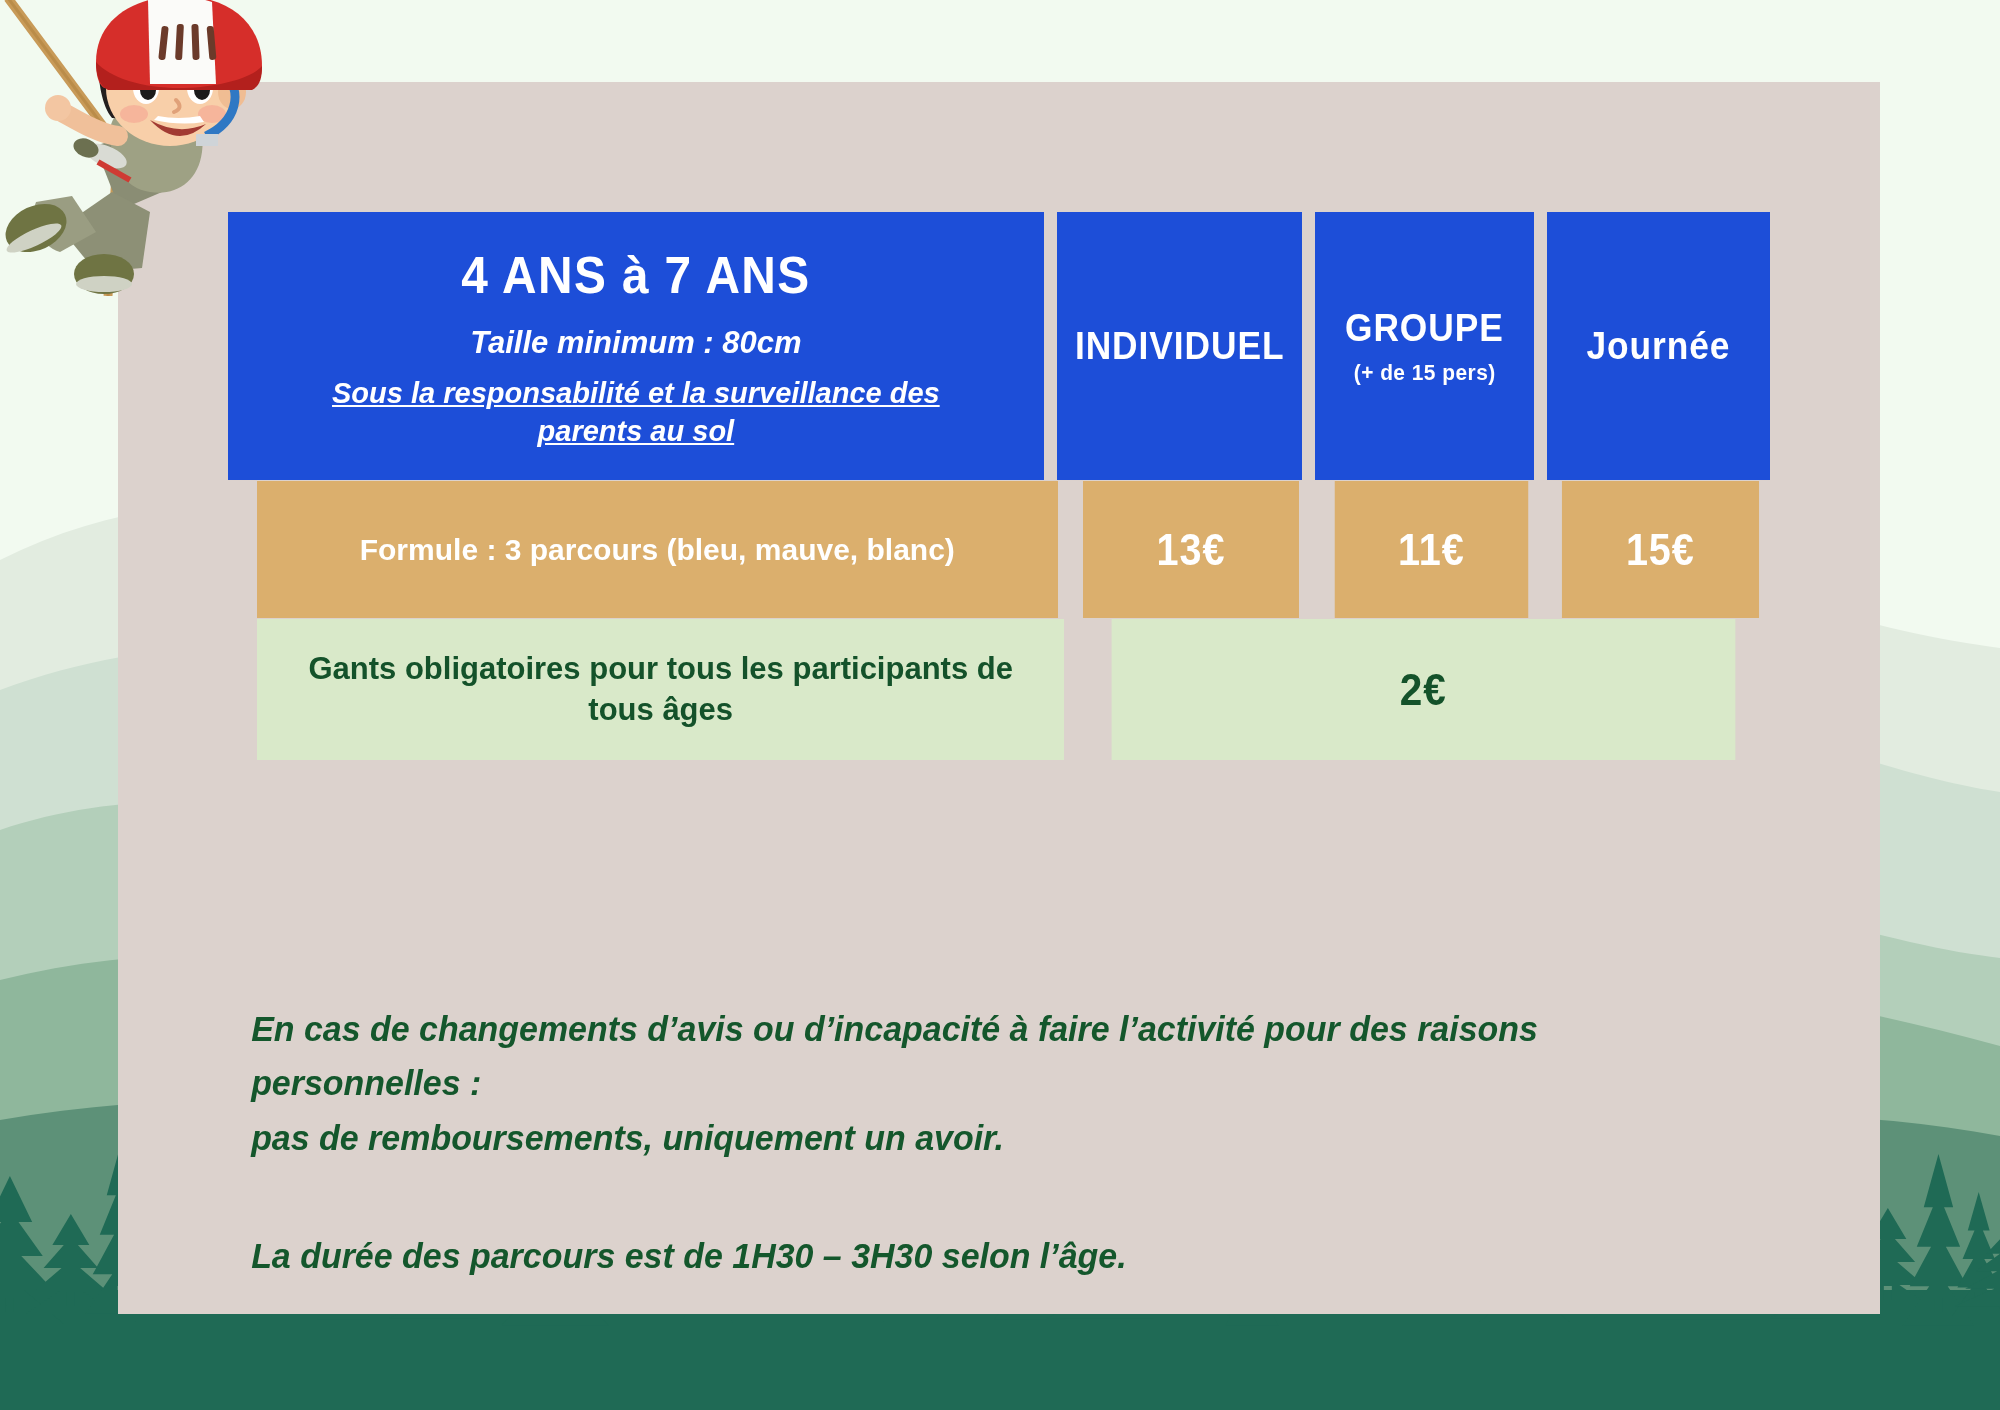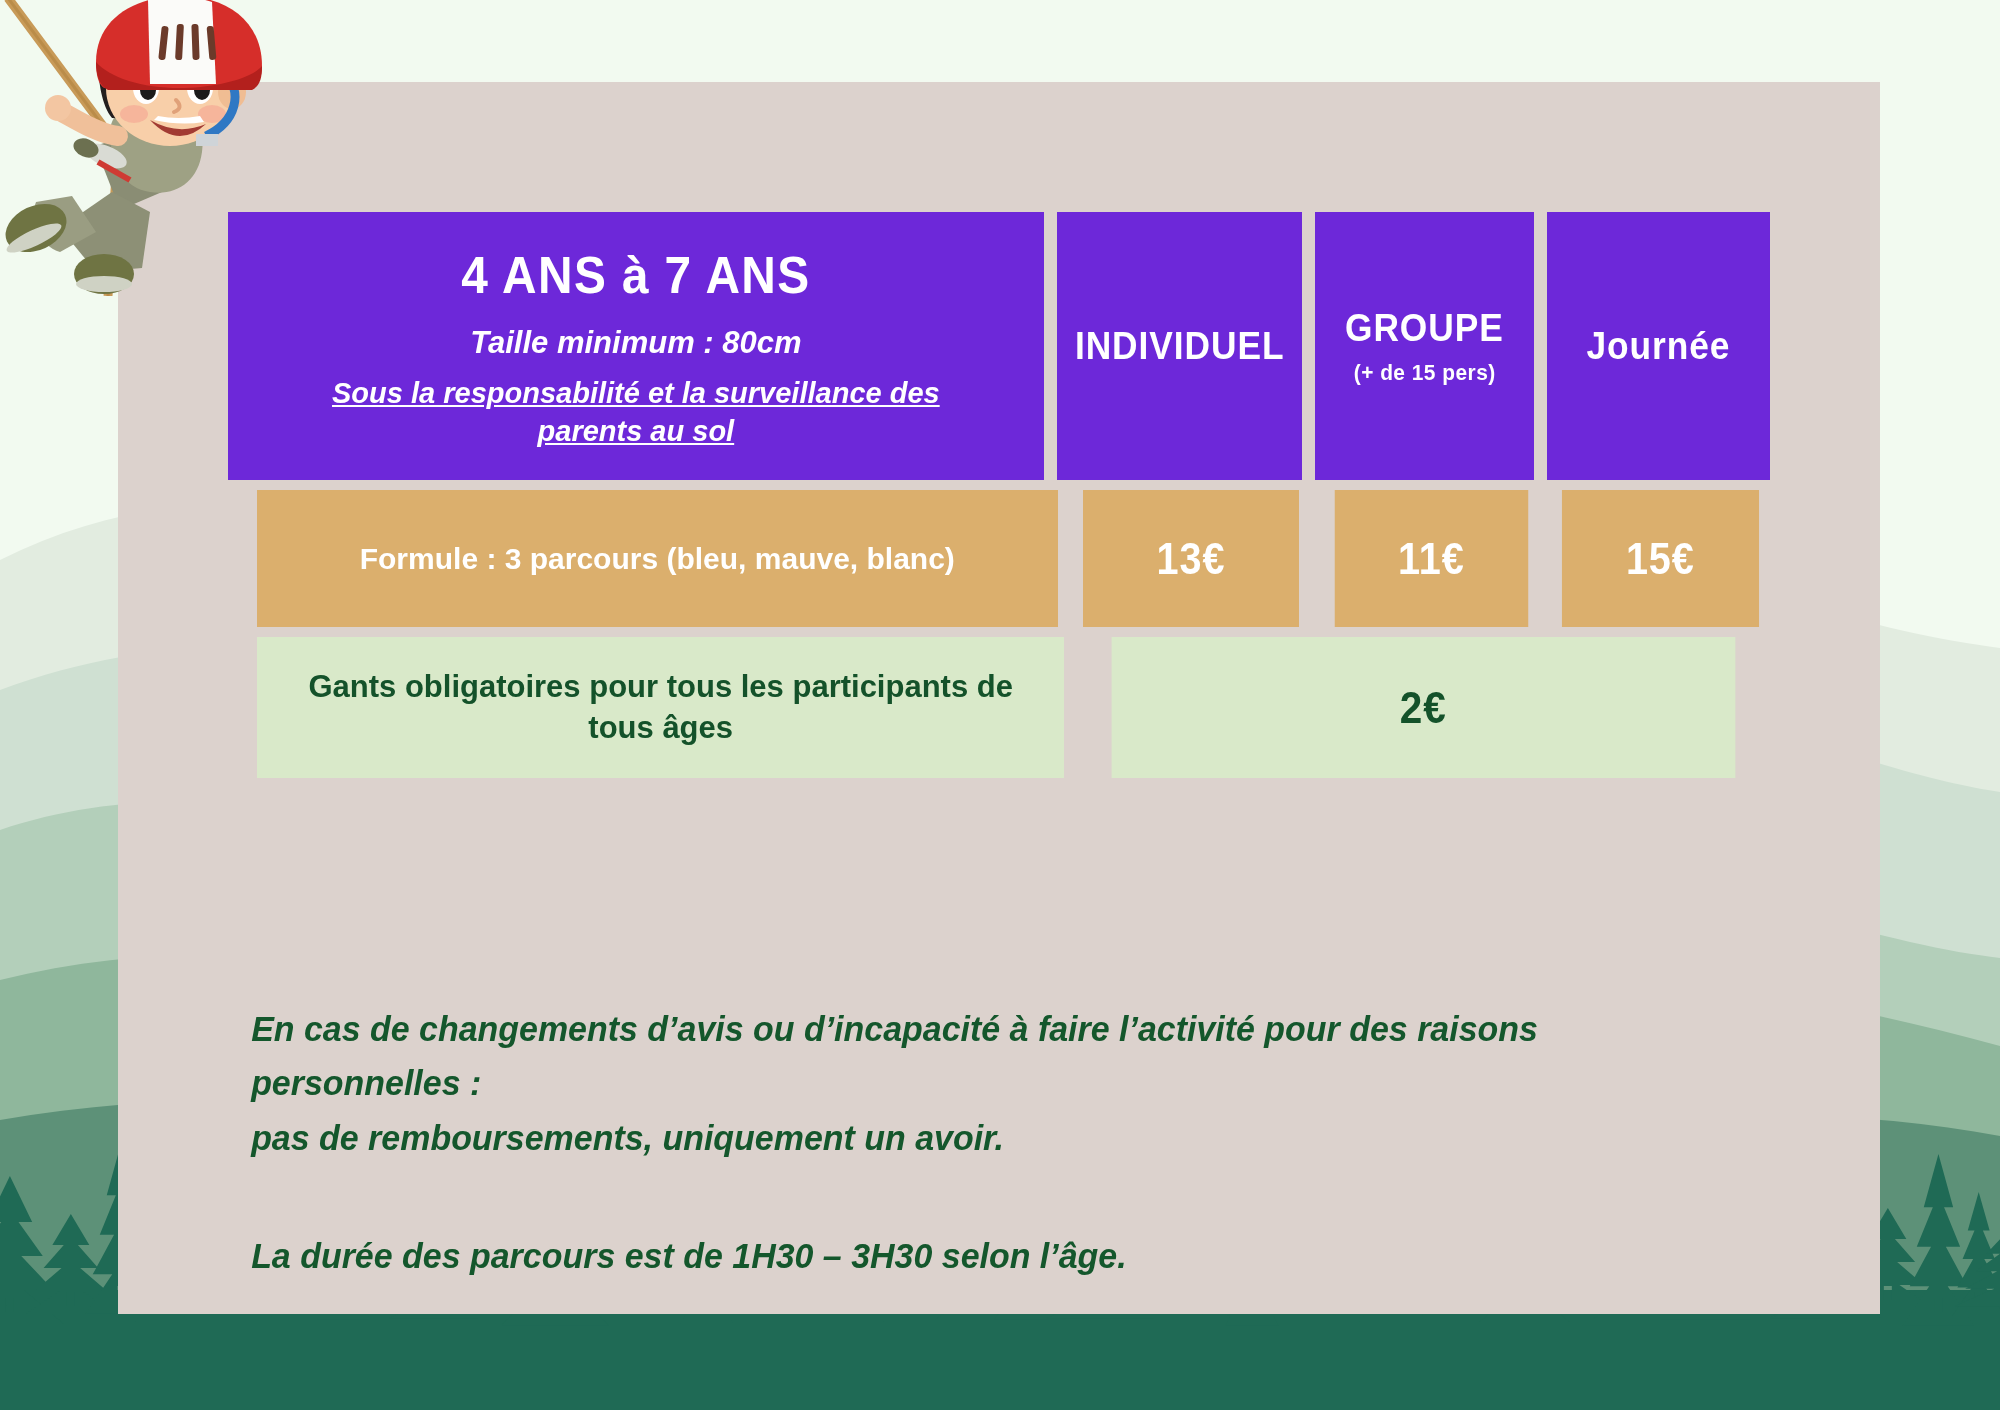--- a/index.html
+++ b/index.html
@@ -25,32 +25,32 @@
   }
 
   
   .table{
     position:absolute;
     left:228px; top:212px;
     width:1542px;
     z-index:3;
   }
   .row{ display:flex; gap:13px; }
-  .row + .row { margin-top:10px;padding-left:29px; }
+  .row + .row { margin-top:1px;padding-left:29px; }
 
   .cell{ display:flex; align-items:center; justify-content:center; text-align:center; }
 
   .c-label { width:822px; }
   .c-indiv { width:247px; }
   .c-group { width:221px; }
   .c-jour  { width:225px; }
   .c-wide  { width:706px; }
 
   
-  .hdr{ background:#6d28d9; color:#ffffff; height:268px; }
+  .hdr{ background:#1d4ed8; color:#ffffff; height:268px; }
   .hdr-main{ flex-direction:column; padding:14px 30px 8px; justify-content:center; }
   .age-title{
     font-family:"Liberation Sans Narrow","Liberation Sans", sans-serif;
     font-weight:700;
     font-size:52px;
     letter-spacing:1.5px;
     line-height:1.05;
     margin-bottom:22px;
     transform:scaleX(.92);
   }

